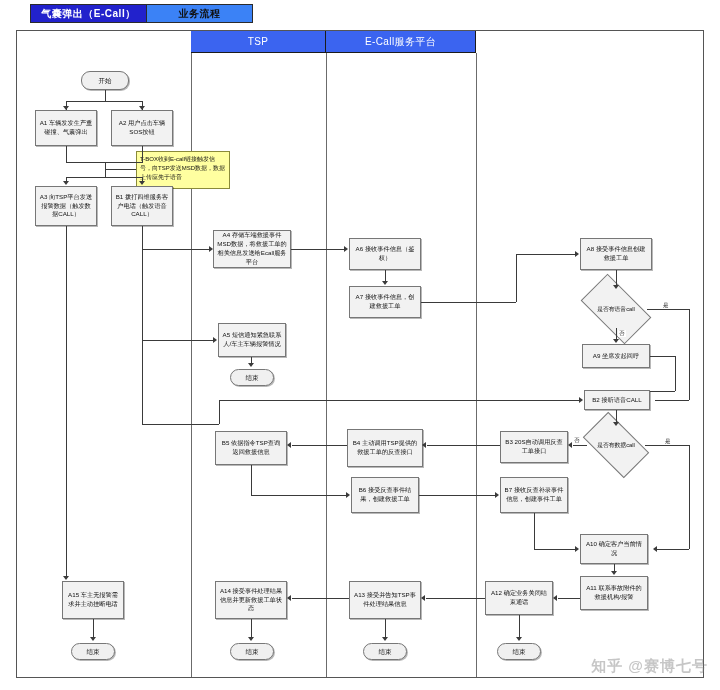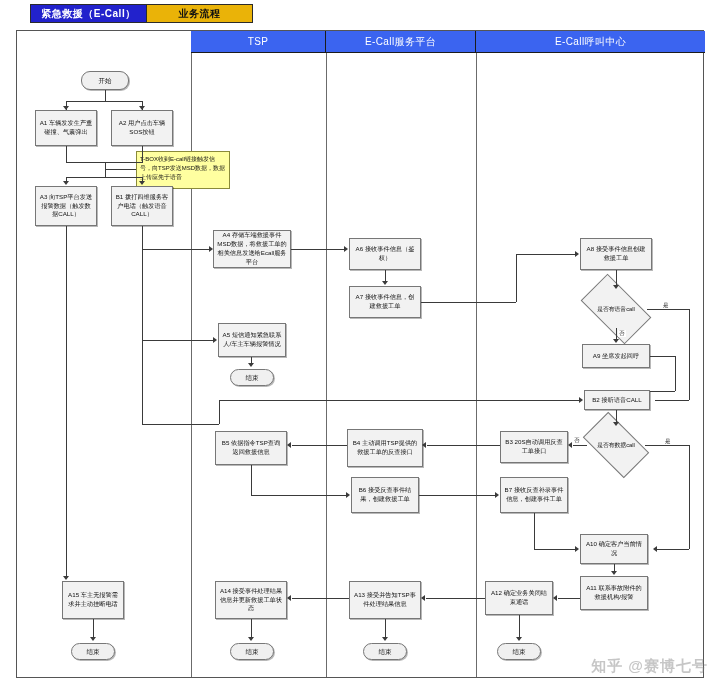--- a/index.html
+++ b/index.html
@@ -4,21 +4,21 @@
 <style>
   html,body{margin:0;padding:0;background:#ffffff;}
   body{width:720px;height:690px;position:relative;overflow:hidden;
        font-family:"Liberation Sans","DejaVu Sans",sans-serif;color:#111;}
 
   
   #title-bar{position:absolute;left:30px;top:4px;display:flex;height:19px;}
   #title-bar .tab{border:1px solid #2b2b2b;display:flex;align-items:center;
        justify-content:center;font-size:10px;font-weight:bold;letter-spacing:.5px;}
   #title-bar .tab.primary{background:#2222cc;color:#ffffff;width:115px;}
-  #title-bar .tab.secondary{background:#eab308;color:#111;width:105px;border-left:none;}
+  #title-bar .tab.secondary{background:#3b82f6;color:#111;width:105px;border-left:none;}
 
   
   #diagram{position:absolute;left:16px;top:30px;width:688px;height:648px;
            border:1px solid #555;box-sizing:border-box;background:#fff;}
 
   
   .lane-head{position:absolute;top:0;height:22px;background:#3b64f0;color:#fff;
              border-right:1px solid #1b1b1b;border-bottom:1px solid #1b1b1b;
              box-sizing:border-box;display:flex;align-items:center;justify-content:center;
              font-size:10px;letter-spacing:.4px;}
@@ -54,29 +54,28 @@
   .elbl{position:absolute;font-size:5.5px;color:#222;background:#fff;padding:0 1px;}
 
   
   #watermark{position:absolute;right:12px;bottom:14px;font-size:15px;font-weight:bold;
              color:rgba(120,120,120,.42);letter-spacing:1px;pointer-events:none;}
 </style>
 </head>
 <body>
 
 <div id="title-bar">
-  <div class="tab primary">紧急救援（E-Call）</div>
+  <div class="tab primary">气囊弹出（E-Call）</div>
   <div class="tab secondary">业务流程</div>
 </div>
 
 <div id="diagram">
 
   <div class="lane-head" style="left:174px;width:135px;">TSP</div>
   <div class="lane-head" style="left:309px;width:150px;">E-Call服务平台</div>
-  <div class="lane-head last" style="left:459px;width:229px;">E-Call呼叫中心</div>
 
   <div class="lane-sep" style="left:174px;"></div>
   <div class="lane-sep" style="left:309px;"></div>
   <div class="lane-sep" style="left:459px;"></div>
 
   <div class="node term" style="left:64px;top:40px;width:48px;height:19px;">开始</div>
 
   <div class="node" style="left:18px;top:79px;width:62px;height:36px;">A1 车辆发发生产重碰撞、气囊弹出</div>
   <div class="node" style="left:94px;top:79px;width:62px;height:36px;">A2 用户点击车辆SOS按钮</div>
 

